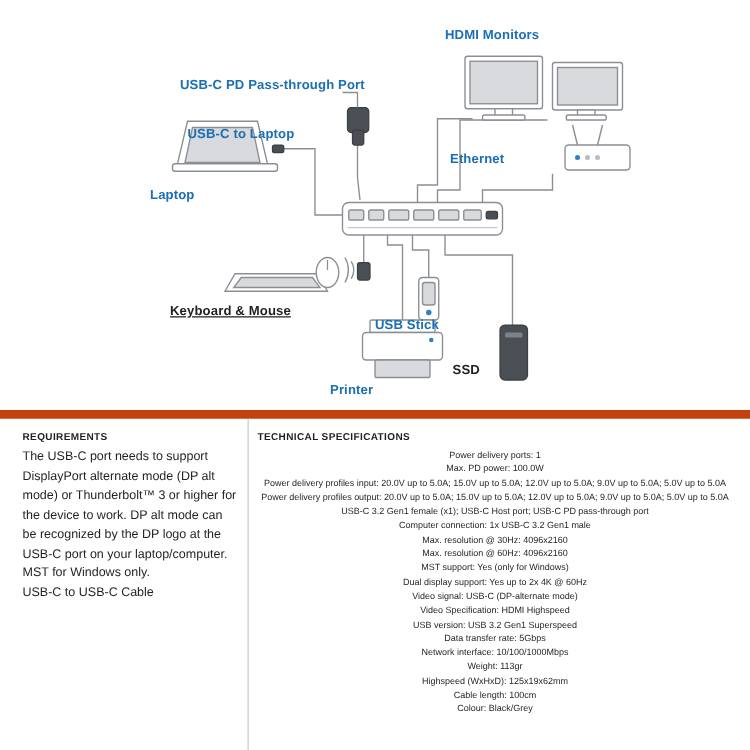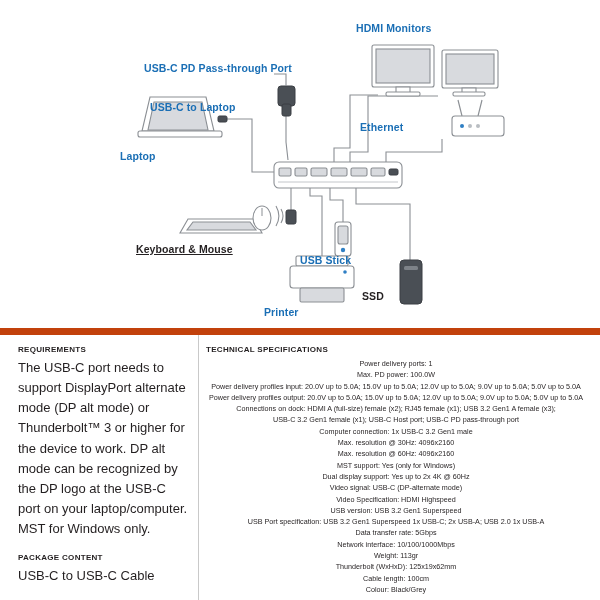--- a/index.html
+++ b/index.html
@@ -61,21 +61,21 @@
   }
   .sec-title {
     font-size: 8px;
     font-weight: bold;
     letter-spacing: 0.3px;
     margin: 0 0 4px 0;
     color: #231f20;
   }
   .sec-title.second { margin-top: 14px; }
   .body-text {
-    font-size: 13px;
+    font-size: 10px;
     line-height: 1.55;
     color: #231f20;
     margin: 0;
   }
   .spec-list {
     list-style: none;
     margin: 0; padding: 0;
   }
   .spec-list li {
     font-size: 7.2px;
@@ -209,45 +209,42 @@
     <div class="dlabel" style="left:264px; top:306px;">Printer</div>
   </div>
 
   <div id="specs">
     <div class="vrule"></div>
 
     <div class="col-left">
       <h3 class="sec-title">REQUIREMENTS</h3>
       <p class="body-text">The USB-C port needs to support DisplayPort alternate mode (DP alt mode) or Thunderbolt™ 3 or higher for the device to work. DP alt mode can be recognized by the DP logo at the USB-C port on your laptop/computer. MST for Windows only.</p>
 
-      <h3 class="sec-title second">PACKAGE CONTENT</h3>
       <p class="body-text">USB-C to USB-C Cable</p>
     </div>
 
     <div class="col-right">
       <h3 class="sec-title">TECHNICAL SPECIFICATIONS</h3>
       <ul class="spec-list" id="spec-list">
           <li>Power delivery ports: 1</li>
           <li>Max. PD power: 100.0W</li>
           <li>Power delivery profiles input: 20.0V up to 5.0A; 15.0V up to 5.0A; 12.0V up to 5.0A; 9.0V up to 5.0A; 5.0V up to 5.0A</li>
           <li>Power delivery profiles output: 20.0V up to 5.0A; 15.0V up to 5.0A; 12.0V up to 5.0A; 9.0V up to 5.0A; 5.0V up to 5.0A</li>
-          <li>Connections on dock: HDMI A (full-size) female (x2); RJ45 female (x1); USB 3.2 Gen1 A female (x3);</li>
           <li>USB-C 3.2 Gen1 female (x1); USB-C Host port; USB-C PD pass-through port</li>
           <li>Computer connection: 1x USB-C 3.2 Gen1 male</li>
           <li>Max. resolution @ 30Hz: 4096x2160</li>
           <li>Max. resolution @ 60Hz: 4096x2160</li>
           <li>MST support: Yes (only for Windows)</li>
           <li>Dual display support: Yes up to 2x 4K @ 60Hz</li>
           <li>Video signal: USB-C (DP-alternate mode)</li>
           <li>Video Specification: HDMI Highspeed</li>
           <li>USB version: USB 3.2 Gen1 Superspeed</li>
-          <li>USB Port specification: USB 3.2 Gen1 Superspeed 1x USB-C; 2x USB-A; USB 2.0 1x USB-A</li>
           <li>Data transfer rate: 5Gbps</li>
           <li>Network interface: 10/100/1000Mbps</li>
           <li>Weight: 113gr</li>
-          <li>Thunderbolt (WxHxD): 125x19x62mm</li>
+          <li>Highspeed (WxHxD): 125x19x62mm</li>
           <li>Cable length: 100cm</li>
           <li>Colour: Black/Grey</li>
         </ul>
     </div>
   </div>
 
 </div>
 
 </body></html>

